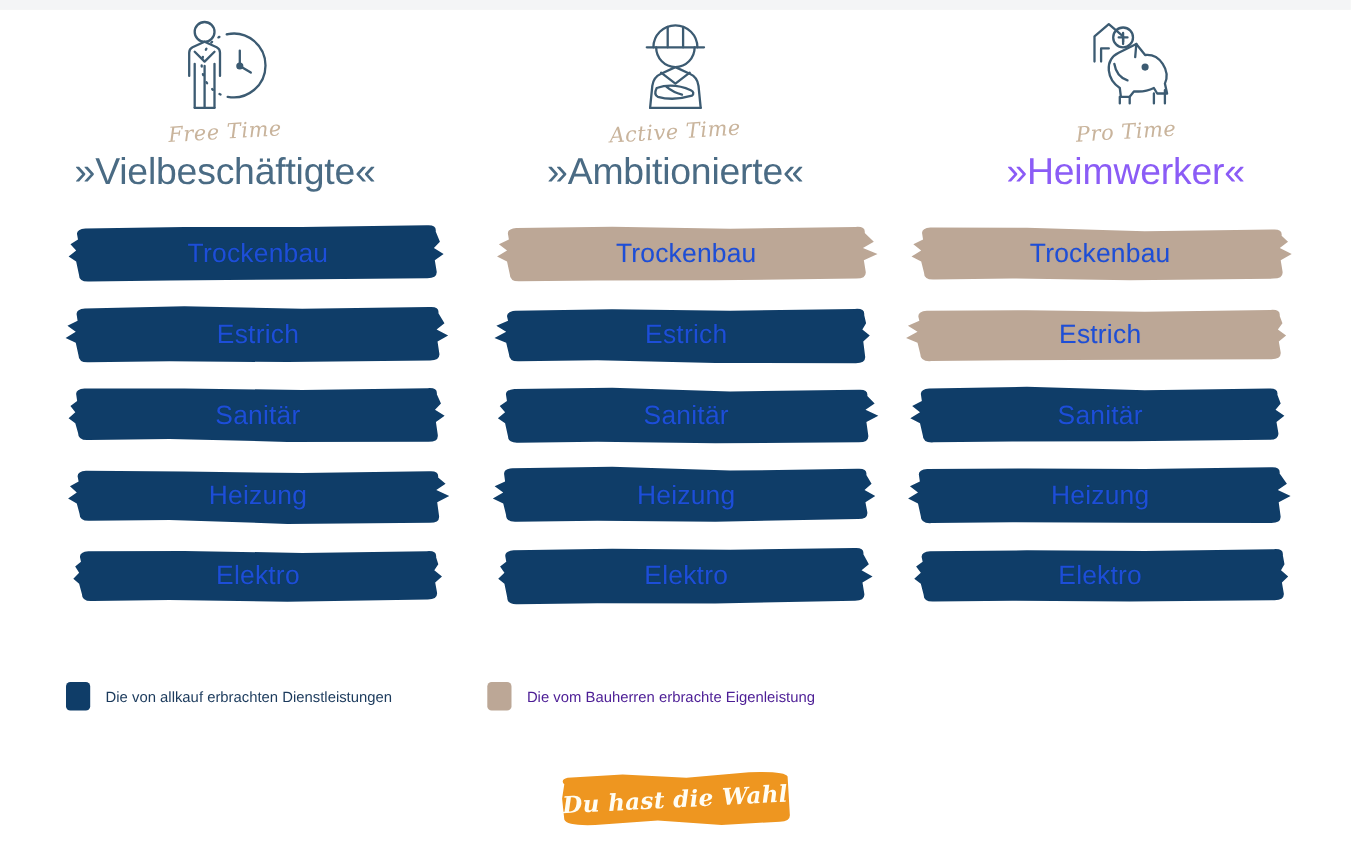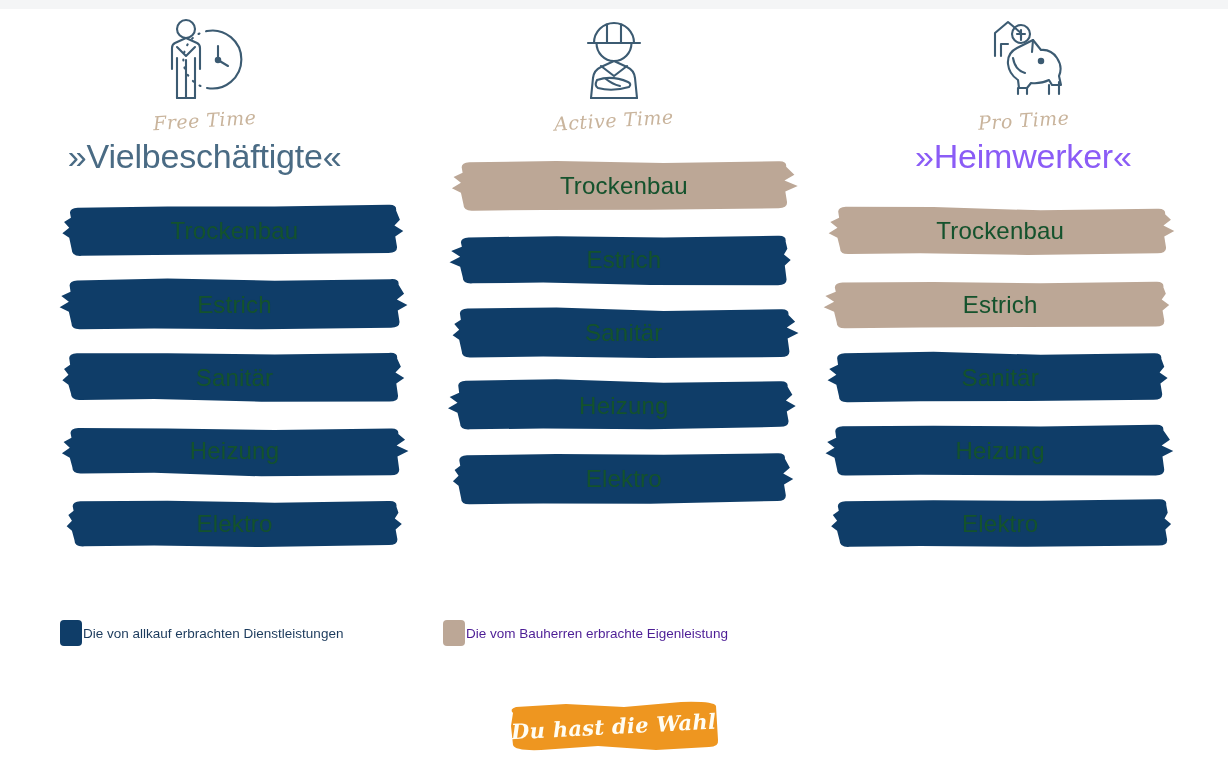--- a/index.html
+++ b/index.html
@@ -77,40 +77,40 @@
     display:flex;align-items:center;justify-content:center;
   }
   .bar .brush{
     position:absolute;inset:0;
     width:100%;height:100%;
   }
   .bar .brush svg{display:block;width:100%;height:100%;}
   .bar-label{
     position:relative;
     z-index:2;
-    color:#14532d;
+    color:#1d4ed8;
     font-size:24px;
     font-weight:400;
     letter-spacing:.2px;
     font-family:"Liberation Sans", sans-serif;
     text-shadow:0 0 1px rgba(0,0,0,.10);
   }
 
   .col:nth-child(1) .bar{left:57px;}
   .col:nth-child(2) .bar{left:37px;}
   .col:nth-child(3) .bar{left:4px;}
 
   
   .legend{
     position:absolute;
     top:620px;left:0;width:1228px;height:34px;
   }
   .legend-item{
     position:absolute;
-    display:flex;align-items:center;gap:1px;
+    display:flex;align-items:center;gap:14px;
   }
   .legend-item.one{left:60px;top:0;}
   .legend-item.two{left:443px;top:0;}
   .swatch{
     width:22px;height:26px;border-radius:4px;flex:none;
   }
   .legend-text{
     font-size:13.5px;
     color:#1b3a5c;
     font-family:"Liberation Sans", sans-serif;
@@ -221,20 +221,21 @@
             <path d="M39 8.5 L39 27 M53 8.5 L53 27"></path>
             <path d="M28.5 27 A17.5 18 0 0 0 63.5 27"></path>
             <path d="M46 45 L33 51 Q26 54 25 62 L23 82 M46 45 L59 51 Q66 54 67 62 L69 82"></path>
             <path d="M33 50 L46 60 L59 50"></path>
             <path d="M29 64 Q44 59 60 66 Q64 68 61 71 Q44 76 30 72 Q26 70 29 64 Z"></path>
             <path d="M38 63 Q44 68 52 70"></path>
             <path d="M23 82 L69 82"></path>
           </svg>
         </div>
         <div class="script" style="color: rgb(201, 180, 156);">Active Time</div>
+        <div class="col-title" style="color: rgb(74, 107, 132);">»Ambitionierte«</div>
       </div>
       <div class="bars">
           <div class="bar" style="top: 0px; height: 62px;">
             <div class="brush">
               <svg viewBox="-12 -4 424 78" preserveAspectRatio="none">
                 <path d="M6.838655345211009,12.054253956499451 Q5.838655345211009,6.054253956499451 15.83865534521101,5.054253956499451 L120,3.6617403334147642 L248,5.910378799539103 L384.26340197188256,3.910378799539103 Q395.26340197188256,2.910378799539103 394.26340197188256,10.910378799539103 L404.10217412580096,21 L392.26340197188256,28 L408.10217412580096,35 L393.26340197188256,42 L395.26340197188256,54.93123763058975 Q396.26340197188256,62.93123763058975 385.26340197188256,62.93123763058975 L231.99999999999997,64.8915759721699 L104,65.06347325148545 L20.83865534521101,66.06347325148545 Q8.83865534521101,67.06347325148545 8.83865534521101,58.06347325148545 L5.838655345211009,43.4 L-4.982505839365331,37.800000000000004 L5.838655345211009,30.8 L-2.9825058393653308,23.8 L7.838655345211009,18.2 Z" fill="#BCA796"></path>
               </svg>
             </div>
             <span class="bar-label">Trockenbau</span>
           </div>

